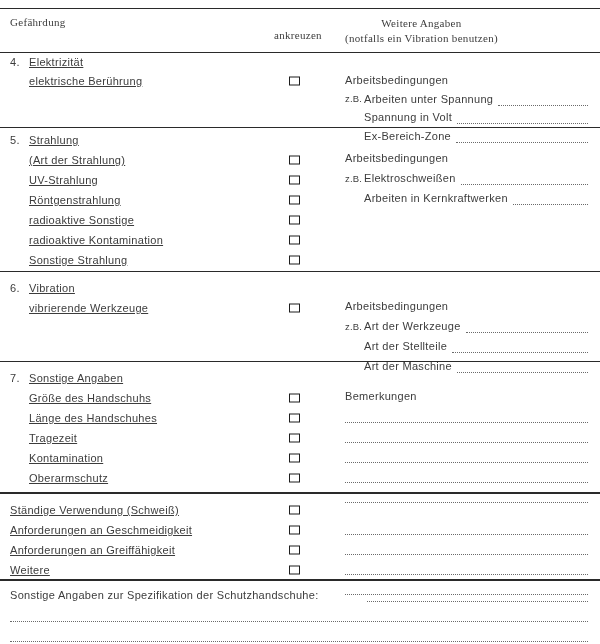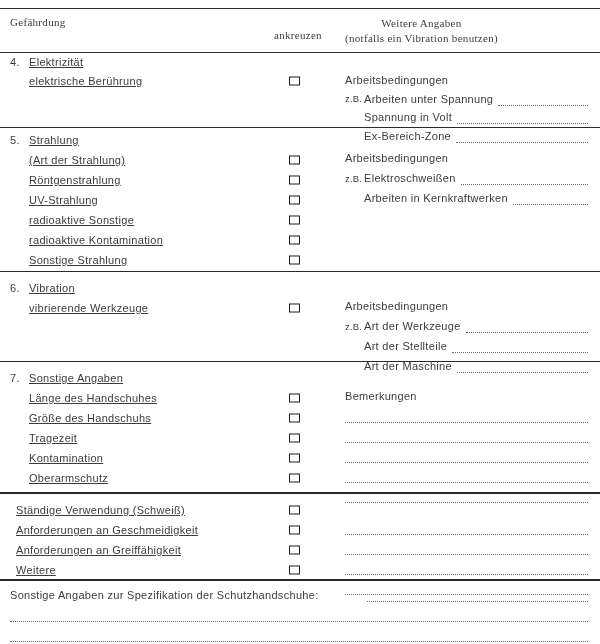--- a/index.html
+++ b/index.html
@@ -27,21 +27,21 @@
 
   .sec-left{position:relative;}
   .sec-right{position:absolute;top:2px;left:345px;width:243px;margin-top:18px;}
   .s4 .sec-right{top:0;}
   .s6 .sec-right,.s7 .sec-right,.sx .sec-right{top:6px;}
 
   .lrow{display:flex;align-items:center;height:20px;position:relative;}
   .s4 .lrow{height:18.5px;}
   .num{flex:none;width:19px;margin-left:10px;}
   .llabel{white-space:nowrap;text-decoration:underline;}
-  .llabel.flush{margin-left:16px;}
+  .llabel.flush{margin-left:10px;}
 
   .cb{position:absolute;left:289px;top:50%;transform:translateY(-50%);
       width:9px;height:7px;border:1.5px solid #1d1d1d;background:#fff;}
 
   .rrow{display:flex;align-items:center;height:20px;}
   .s4 .rrow{height:18.5px;}
   .zb{flex:none;width:19px;font-size:9.5px;letter-spacing:0.2px;}
   .rlabel{white-space:nowrap;}
   .dots{flex:1 1 auto;margin-left:5px;height:14px;box-sizing:border-box;
         border-bottom:1.5px dotted #6a6a6a;min-width:10px;}
@@ -104,26 +104,26 @@
         <span class="num">5.</span>
         <span class="llabel">Strahlung</span>
       </div>
       <div class="lrow">
         <span class="num"></span>
         <span class="llabel">(Art der Strahlung)</span>
         <span class="cb"></span>
       </div>
       <div class="lrow">
         <span class="num"></span>
+        <span class="llabel">UV-Strahlung</span>
+        <span class="cb"></span>
+      </div>
+      <div class="lrow">
+        <span class="num"></span>
         <span class="llabel">Röntgenstrahlung</span>
-        <span class="cb"></span>
-      </div>
-      <div class="lrow">
-        <span class="num"></span>
-        <span class="llabel">UV-Strahlung</span>
         <span class="cb"></span>
       </div>
       <div class="lrow">
         <span class="num"></span>
         <span class="llabel">radioaktive Sonstige</span>
         <span class="cb"></span>
       </div>
       <div class="lrow">
         <span class="num"></span>
         <span class="llabel">radioaktive Kontamination</span>
@@ -187,26 +187,26 @@
   </div>
 
   <div class="section s7">
     <div class="sec-left">
       <div class="lrow">
         <span class="num">7.</span>
         <span class="llabel">Sonstige Angaben</span>
       </div>
       <div class="lrow">
         <span class="num"></span>
+        <span class="llabel">Größe des Handschuhs</span>
+        <span class="cb"></span>
+      </div>
+      <div class="lrow">
+        <span class="num"></span>
         <span class="llabel">Länge des Handschuhes</span>
-        <span class="cb"></span>
-      </div>
-      <div class="lrow">
-        <span class="num"></span>
-        <span class="llabel">Größe des Handschuhs</span>
         <span class="cb"></span>
       </div>
       <div class="lrow">
         <span class="num"></span>
         <span class="llabel">Tragezeit</span>
         <span class="cb"></span>
       </div>
       <div class="lrow">
         <span class="num"></span>
         <span class="llabel">Kontamination</span>

